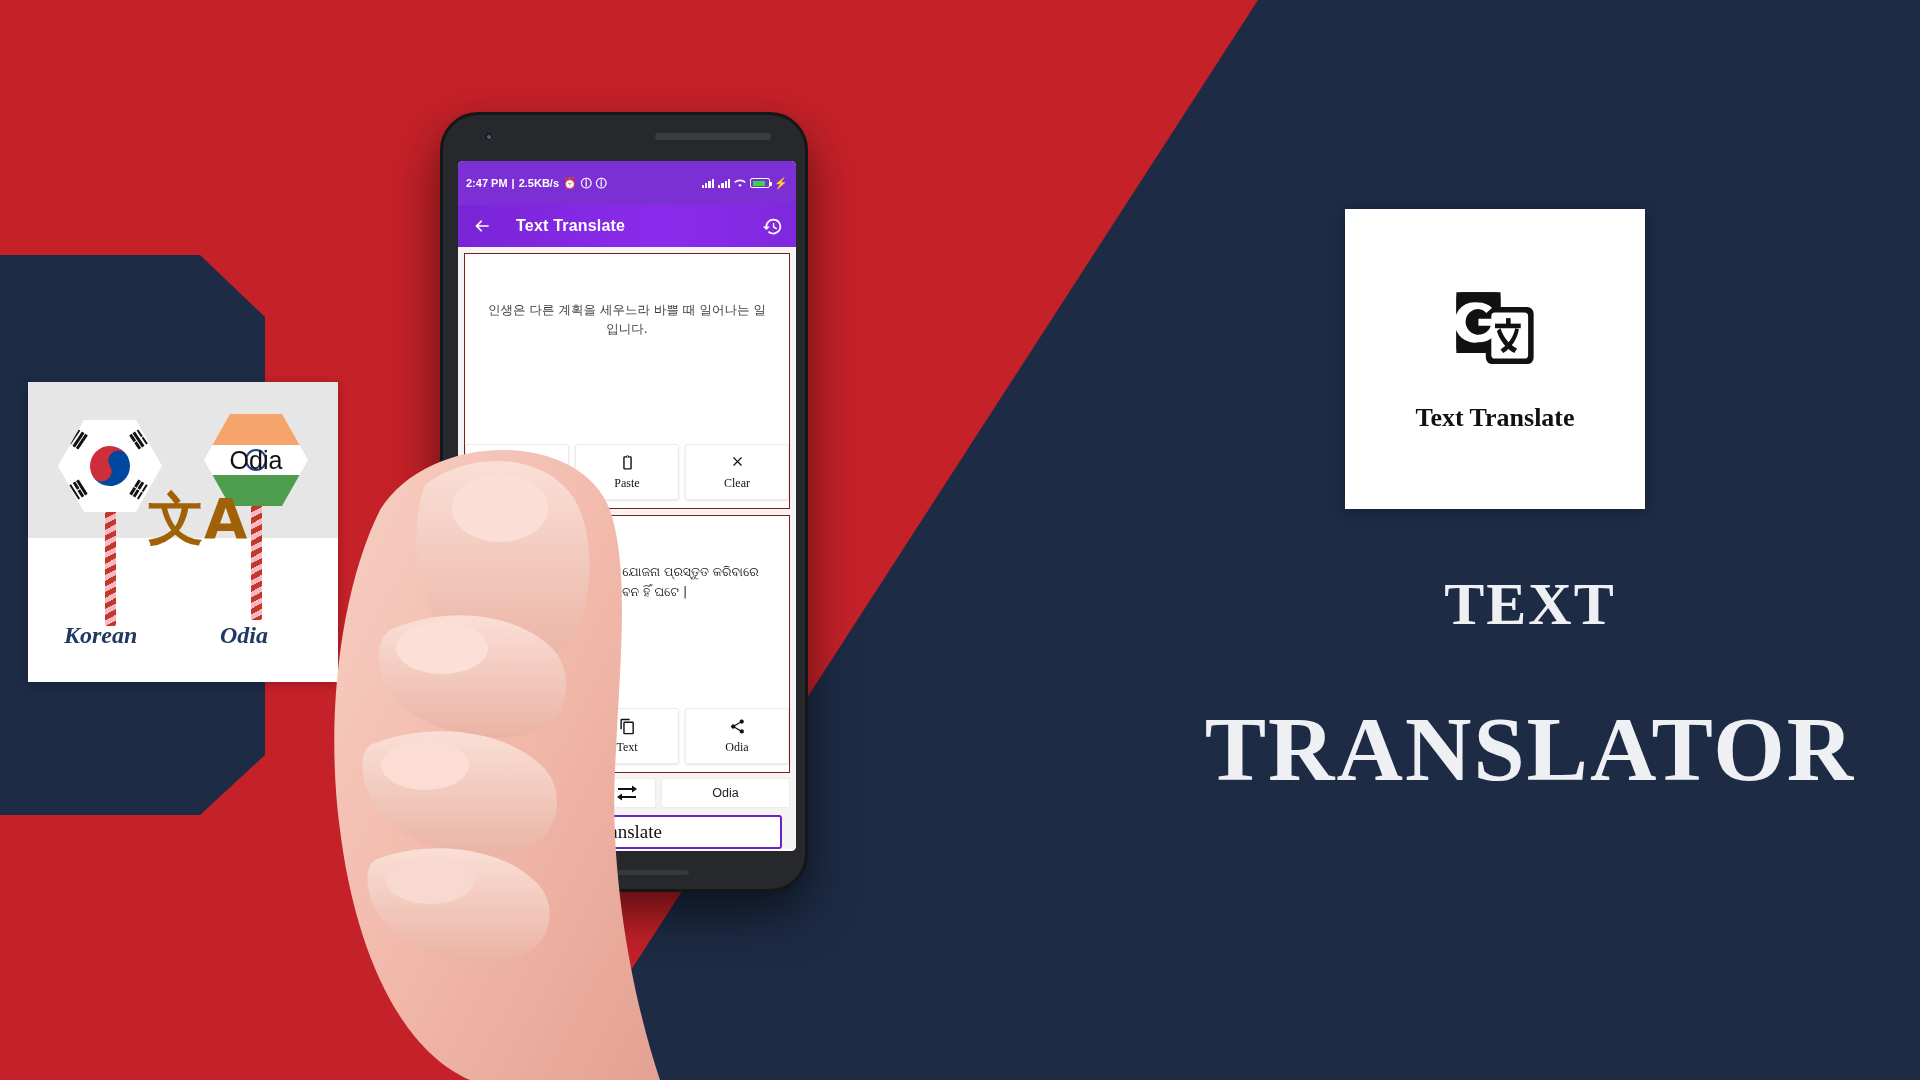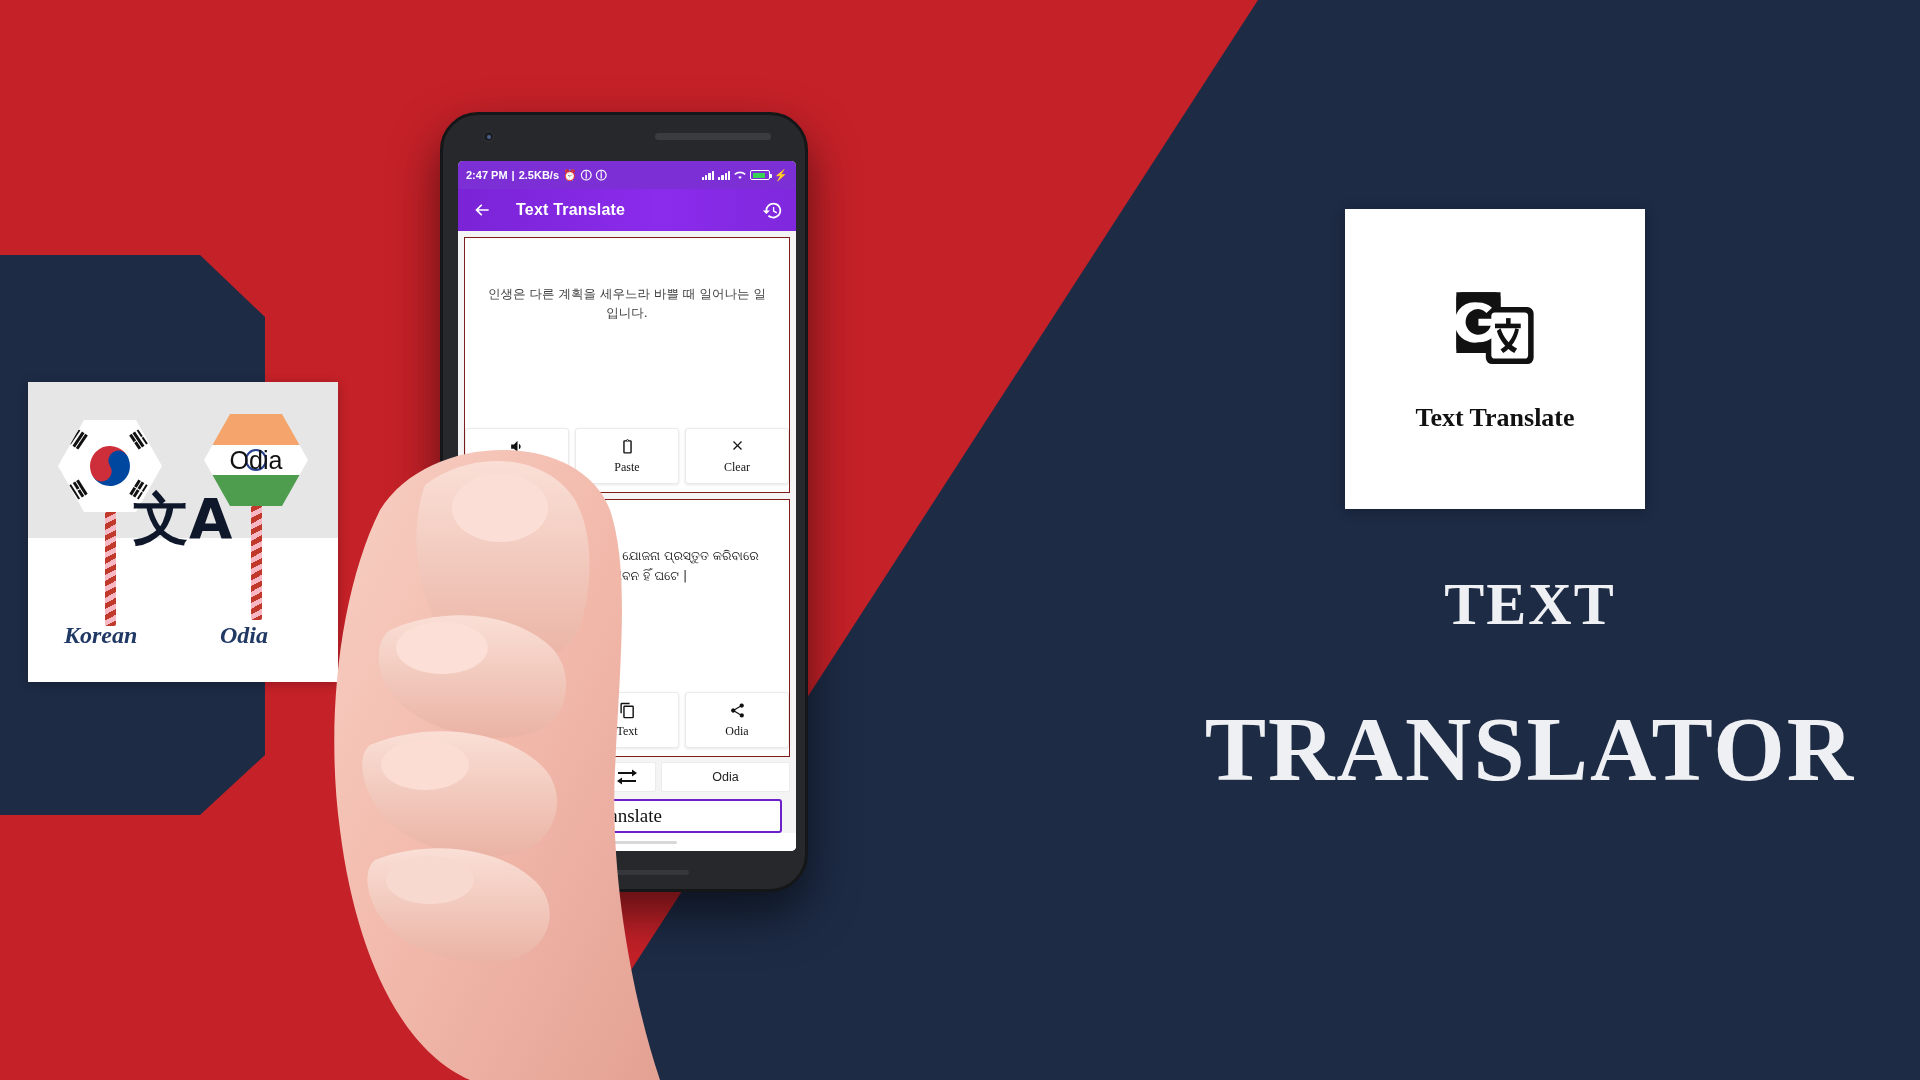--- a/index.html
+++ b/index.html
@@ -70,22 +70,22 @@
     font-size:25px; color:#111; font-family:"Liberation Sans", sans-serif;
   }
   .stick {
     position:absolute; width:11px; height:118px;
     background:repeating-linear-gradient(-28deg,#c0392b 0 5px,#f7b8c4 5px 10px);
     border-radius:2px;
   }
   .stick.kr { left:77px; top:126px; }
   .stick.in { left:223px; top:120px; }
   .xlate-glyph {
-    position:absolute; left:105px; top:110px;
-    font-size:56px; font-weight:bold; color:#0f172a; line-height:.95;
+    position:absolute; left:120px; top:110px;
+    font-size:56px; font-weight:bold; color:#a16207; line-height:.95;
     font-family:"DejaVu Sans", sans-serif;
   }
   .flag-name {
     position:absolute; font-family:"Liberation Serif", serif;
     font-style:italic; font-weight:bold; font-size:24px; color:#1f3864;
   }
   .flag-name.kr { left:36px; top:240px; }
   .flag-name.in { left:192px; top:240px; }
 
   
@@ -108,21 +108,21 @@
     border-radius:50%; background:#1b1d20; border:1px solid #34373b;
   }
   .camdot::after{ content:""; position:absolute; left:3px; top:3px; width:4px;height:4px;border-radius:50%;background:#4d5f8a;}
   .chin-bar {
     position:absolute; left:50%; bottom:14px; transform:translateX(-50%);
     width:130px; height:5px; border-radius:3px; background:#34373b;
   }
 
   
   .statusbar {
-    height:28px; background:#7b2fd4;
+    height:44px; background:#7b2fd4;
     display:flex; align-items:center; justify-content:space-between;
     padding:0 8px; color:#fff; font-size:11px; font-weight:bold;
   }
   .sb-left { display:flex; align-items:center; gap:4px; }
   .sb-right { display:flex; align-items:center; gap:4px; }
   .sb-ic { font-size:11px; line-height:1; }
   .bars { display:flex; align-items:flex-end; gap:1.2px; height:10px; }
   .bars span { width:2.2px; background:#fff; border-radius:.5px;}
   .bars span:nth-child(1){height:3px;}
   .bars span:nth-child(2){height:5px;}

